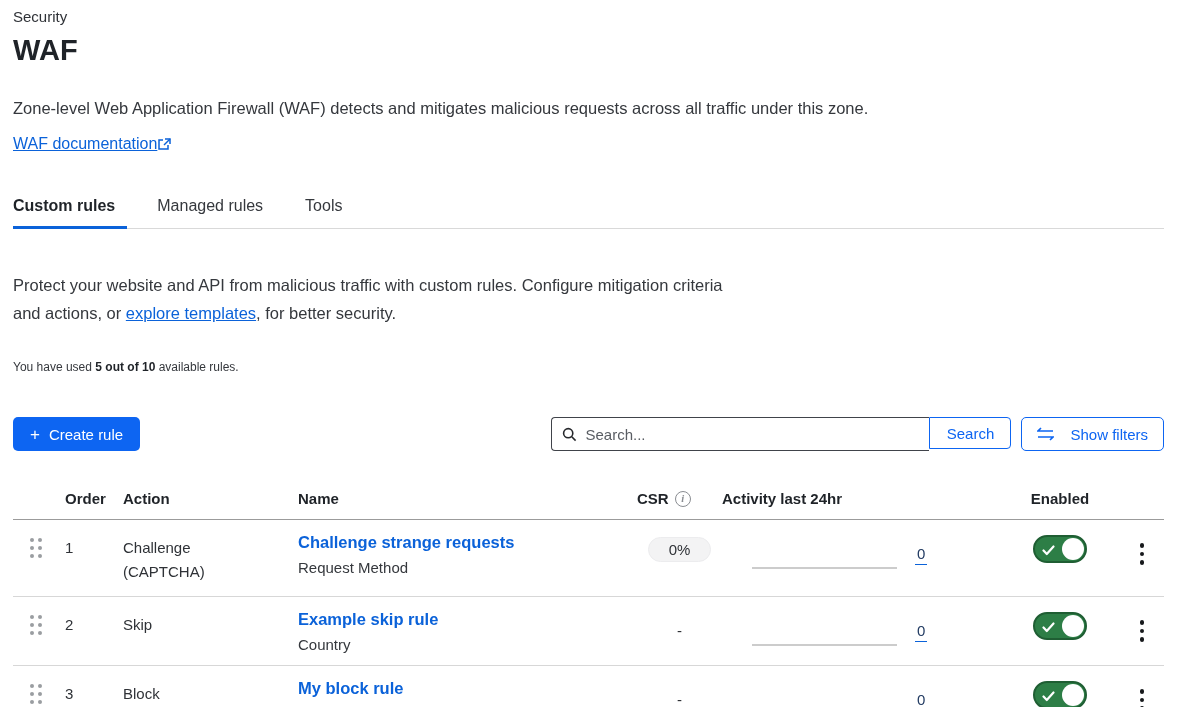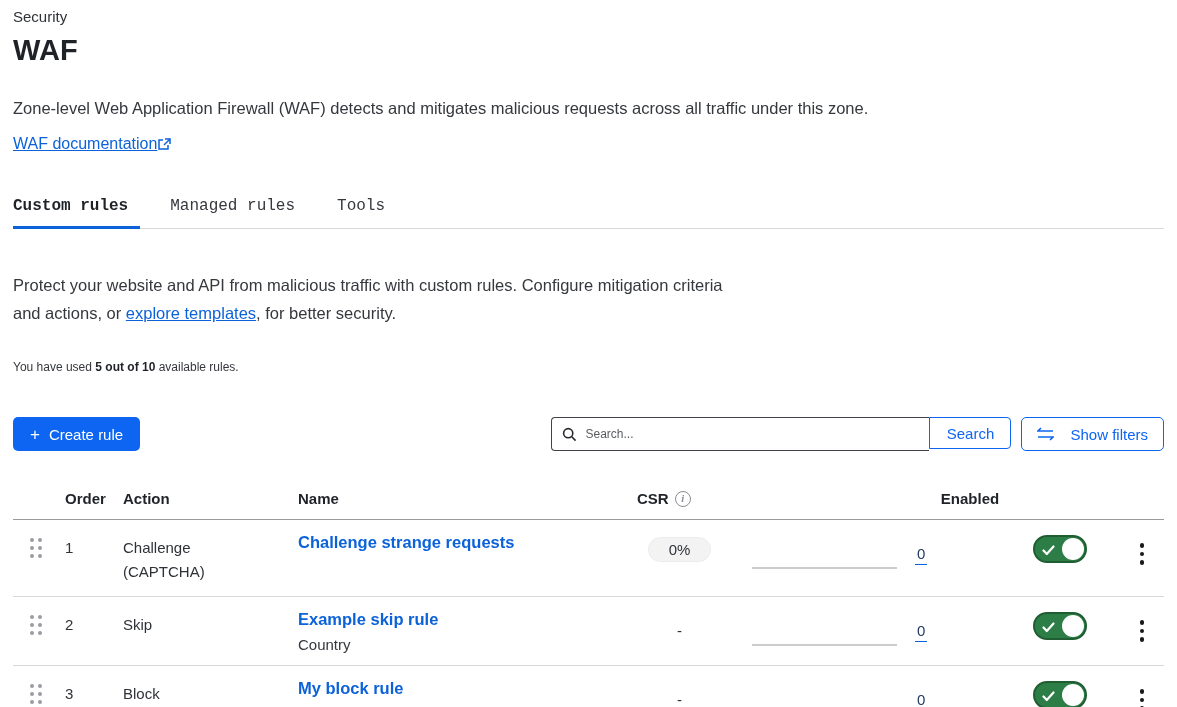--- a/index.html
+++ b/index.html
@@ -15,21 +15,21 @@
   
   .eyebrow { font-size: 15px; color: #2f3237; }
   .title { font-size: 29px; font-weight: 700; color: #1f2328; margin-top: 9px; letter-spacing: 0.2px; }
   .description { font-size: 16.5px; color: #35383d; margin-top: 32px; }
   .doc-link-row { margin-top: 17px; display: flex; align-items: center; }
   a, .link { color: #0b62d9; text-decoration: underline; cursor: pointer; }
   .doc-link { font-size: 16px; }
   .ext-icon { display: inline-flex; color: #0b62d9; }
 
   
-  .tabs { display: flex; gap: 40px; margin-top: 34px; border-bottom: 1px solid #d9d9d9; font-family: Liberation Mono, monospace; }
+  .tabs { display: flex; gap: 40px; margin-top: 34px; border-bottom: 1px solid #d9d9d9; }
   .tab { font-size: 16px; color: #35383d; padding: 10px 2px 13px 0; cursor: pointer; position: relative; }
   .tab.active { font-weight: 700; color: #1f2328; }
   .tab.active::after {
     content: ""; position: absolute; left: 0; right: -10px; bottom: -1px;
     height: 3px; background: #0b62d9;
   }
 
   
   .intro { margin-top: 42px; font-size: 16.5px; line-height: 28px; max-width: 740px; }
   .usage { margin-top: 33px; font-size: 12px; }
@@ -42,21 +42,21 @@
     border: none; border-radius: 5px; font-size: 15px; font-family: inherit;
     display: inline-flex; align-items: center; gap: 9px; cursor: pointer;
   }
   .btn-primary .plus { font-size: 17px; font-weight: 400; line-height: 1; }
   .search-group { margin-left: auto; display: flex; }
   .search-box {
     width: 378px; height: 34px; border: 1px solid #40434a; border-right: none;
     border-radius: 4px 0 0 4px; display: flex; align-items: center; padding: 0 10px; background: #fff;
   }
   .search-box input {
-    border: none; outline: none; flex: 1; font-size: 12px; font-family: inherit;
+    border: none; outline: none; flex: 1; font-size: 15px; font-family: inherit;
     color: #35383d; margin-left: 8px; background: transparent;
   }
   .search-box input::placeholder { color: #595d63; }
   .btn-search {
     width: 82px; height: 32px; background: #fff; color: #0d65f2;
     border: 1px solid #0d65f2; border-radius: 0 4px 4px 0;
     font-size: 15px; font-family: inherit; cursor: pointer;
   }
   .btn-filters {
     margin-left: 10px; height: 34px; padding: 0 15px; background: #fff; color: #0d65f2;
@@ -180,20 +180,21 @@
 
     <div class="tgrid thead">
       <div class="cell"></div>
       <div class="cell">Order</div>
       <div class="cell">Action</div>
       <div class="cell">Name</div>
       <div class="cell c-csr">
         <span>CSR</span>
         <span class="info-circle">i</span>
       </div>
+      <div class="cell">Activity last 24hr</div>
       <div class="cell"></div>
       <div class="cell c-enabled">Enabled</div>
       <div class="cell"></div>
     </div>
 
     <div class="tgrid trow">
       <div class="drag-handle">
         <div class="dots-grid">
             <i></i>
             <i></i>
@@ -203,20 +204,21 @@
             <i></i>
           </div>
       </div>
       <div class="c-order">1</div>
       <div class="c-action">
         <div>Challenge</div>
         <div>(CAPTCHA)</div>
       </div>
       <div class="c-name">
         <a class="rule-name">Challenge strange requests</a>
+        <div class="rule-field">Request Method</div>
       </div>
       <div class="c-csr-val">
         <span class="csr-badge">0%</span>
       </div>
       <div class="c-activity">
         <div class="sparkline"></div>
         <a class="activity-count">0</a>
       </div>
       <div></div>
       <div class="c-toggle">

